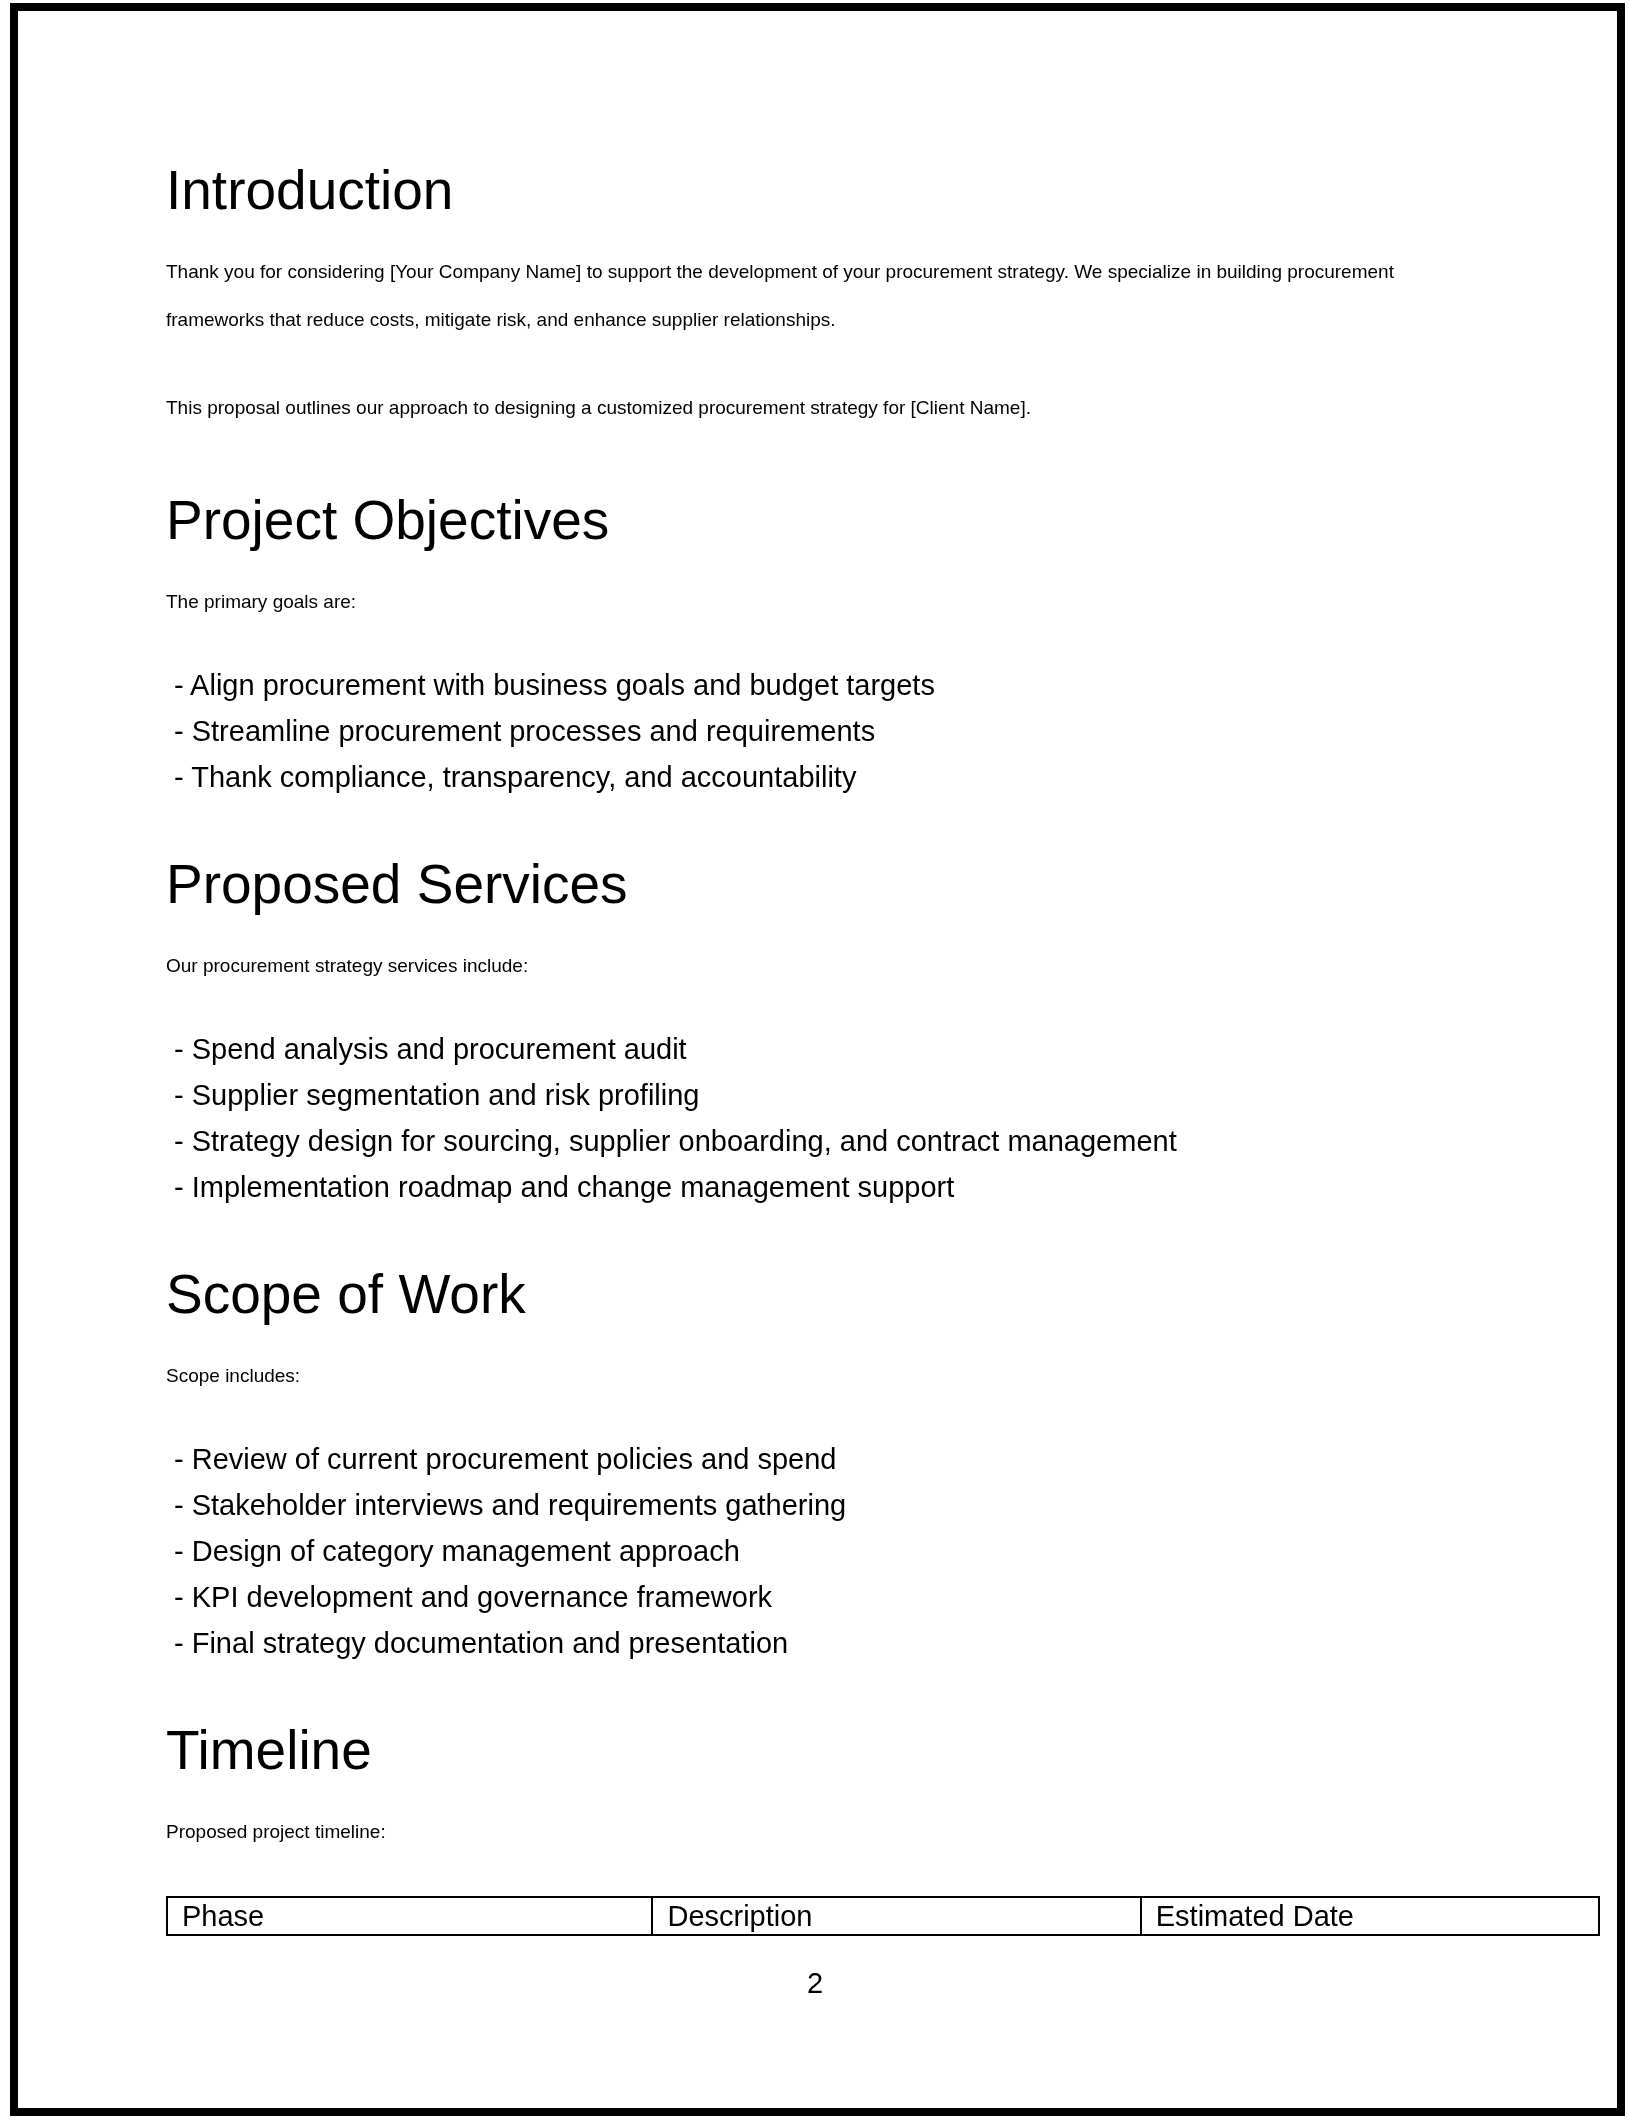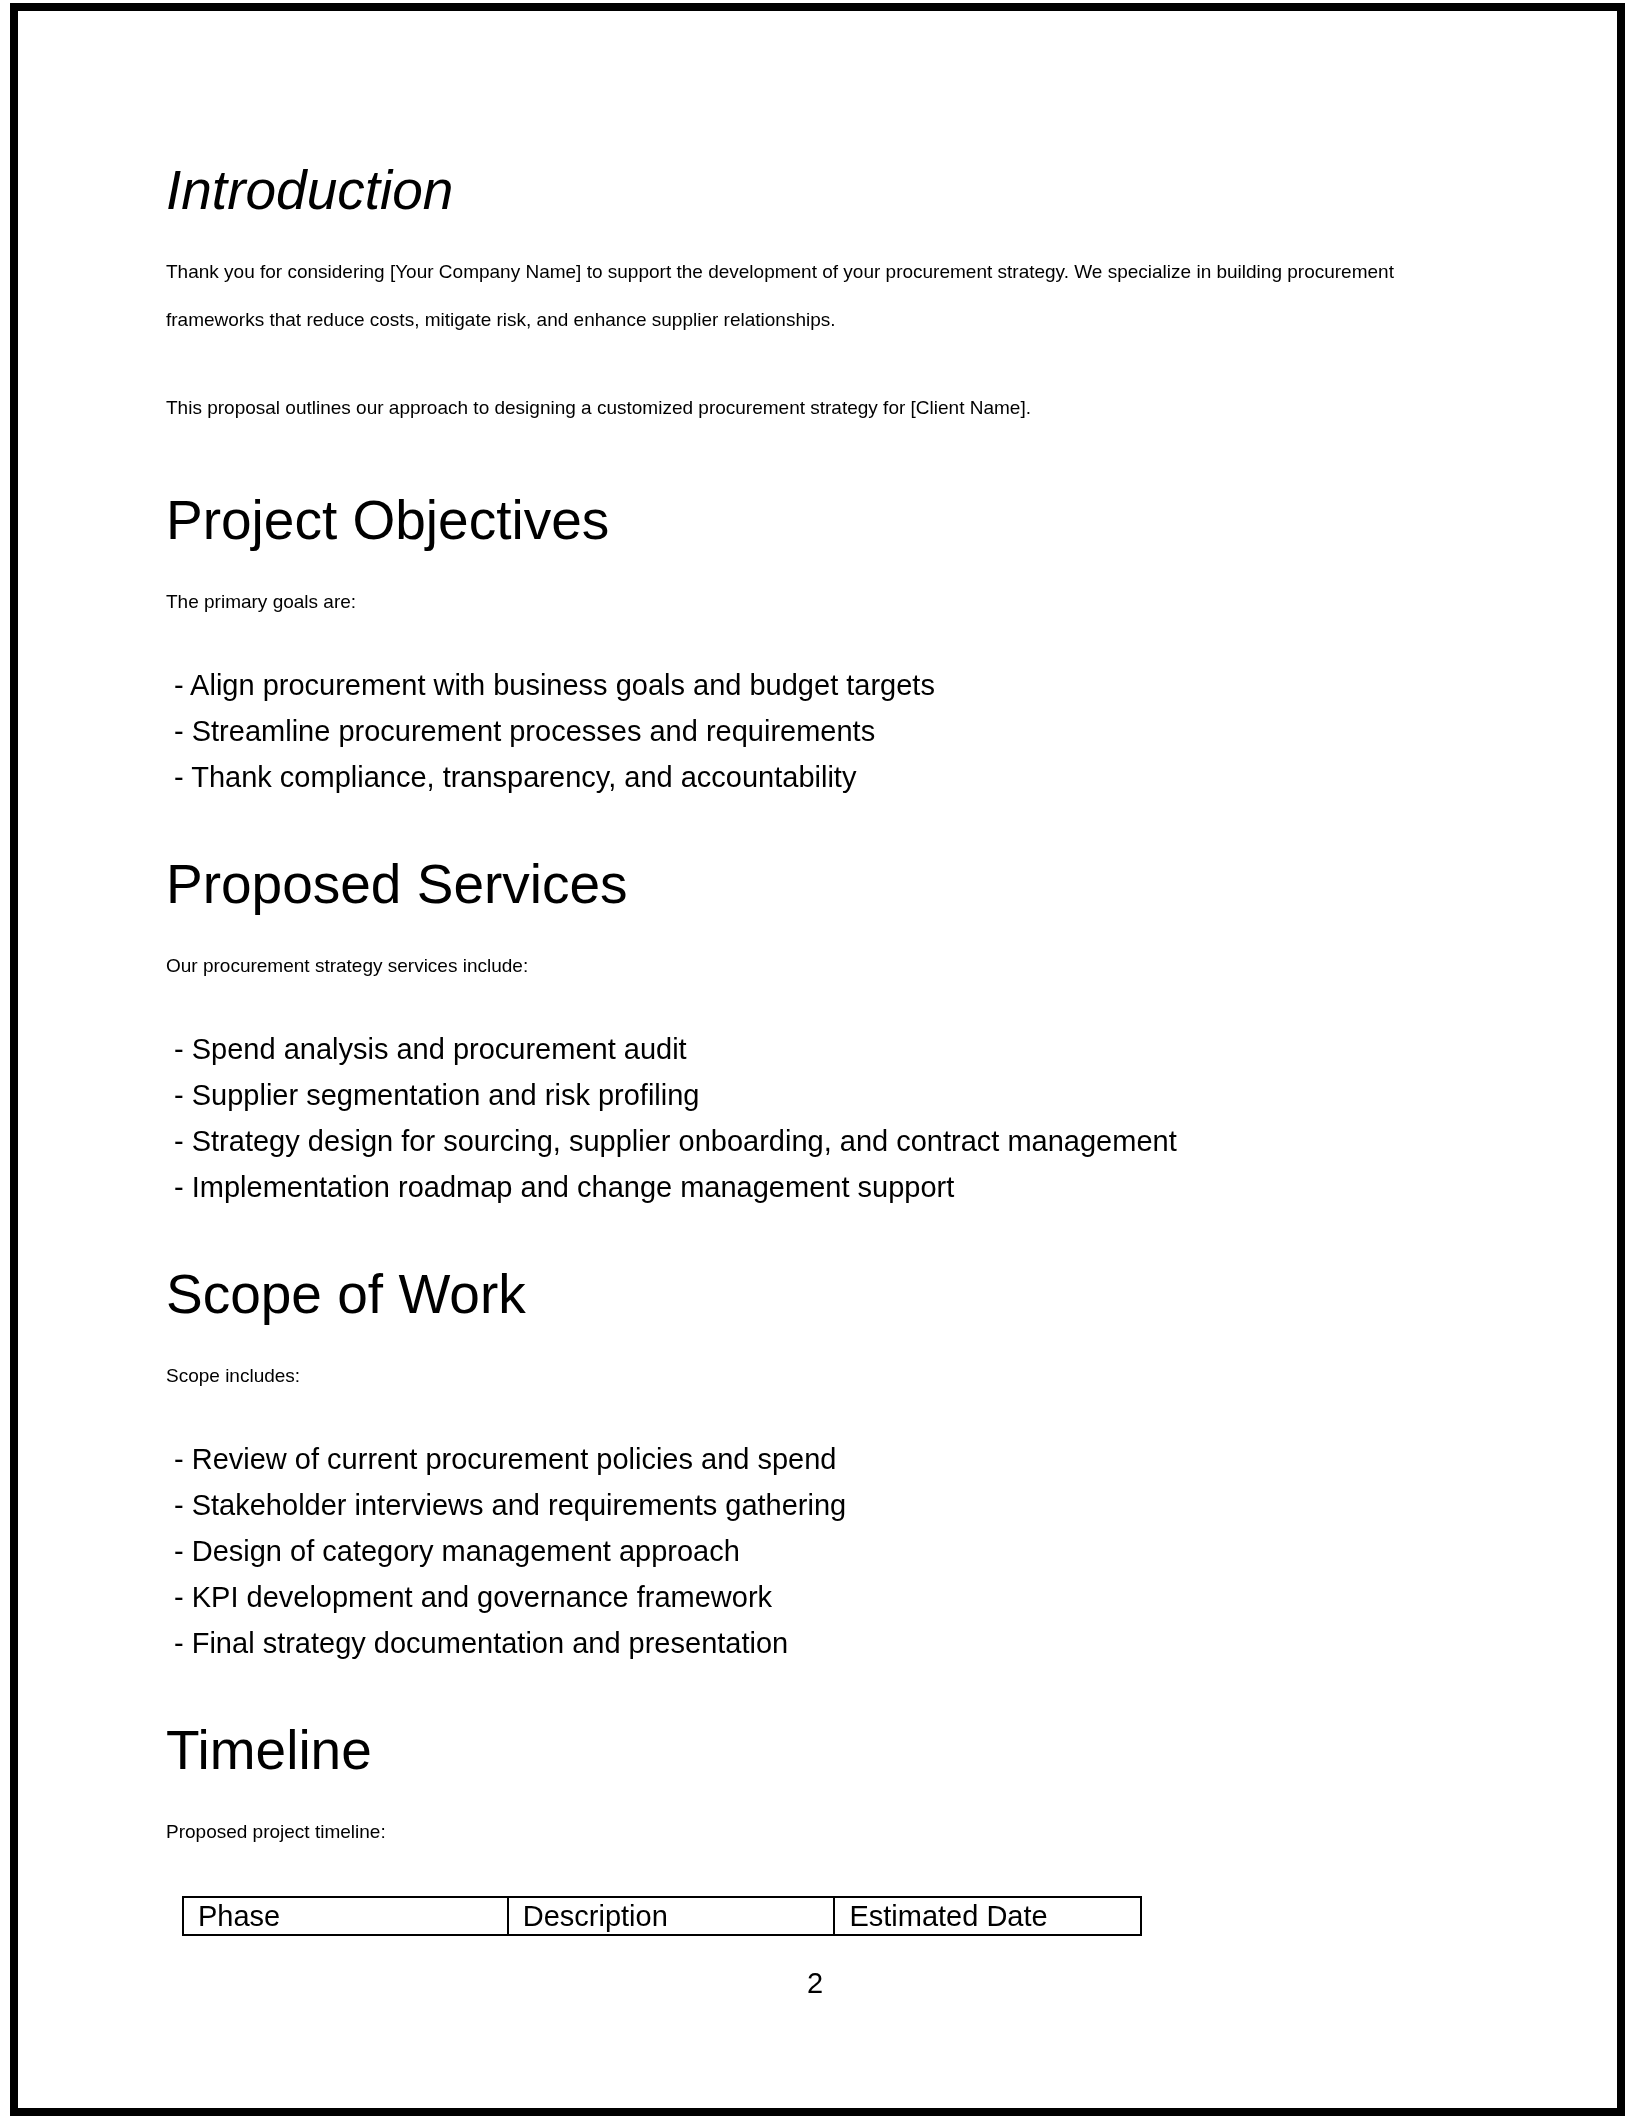--- a/index.html
+++ b/index.html
@@ -32,40 +32,38 @@
   }
   h1.doc-h1 {
     font-size: 55px;
     line-height: 80px;
     font-weight: 400;
     margin: 48px 0 18px 0;
     letter-spacing: 0;
   }
   h1.doc-h1.first {
     margin-top: 0;
-    font-style: italic;
   }
   .para {
     font-size: 19px;
     line-height: 48px;
     margin: 0 0 40px 0;
   }
   .list {
     margin: 0 0 40px 0;
   }
   .list .line {
     font-size: 29px;
     line-height: 38px;
     margin: 8px;
   }
   table.doc-table {
     border-collapse: collapse;
-    width: 960px;
+    width: 1434px;
     table-layout: fixed;
-    margin-left: 16px;
   }
   table.doc-table th {
     border: 2px solid #000000;
     font-size: 29px;
     line-height: 30px;
     font-weight: 400;
     text-align: left;
     padding: 3px 14px;
     overflow: hidden;
     white-space: nowrap;

